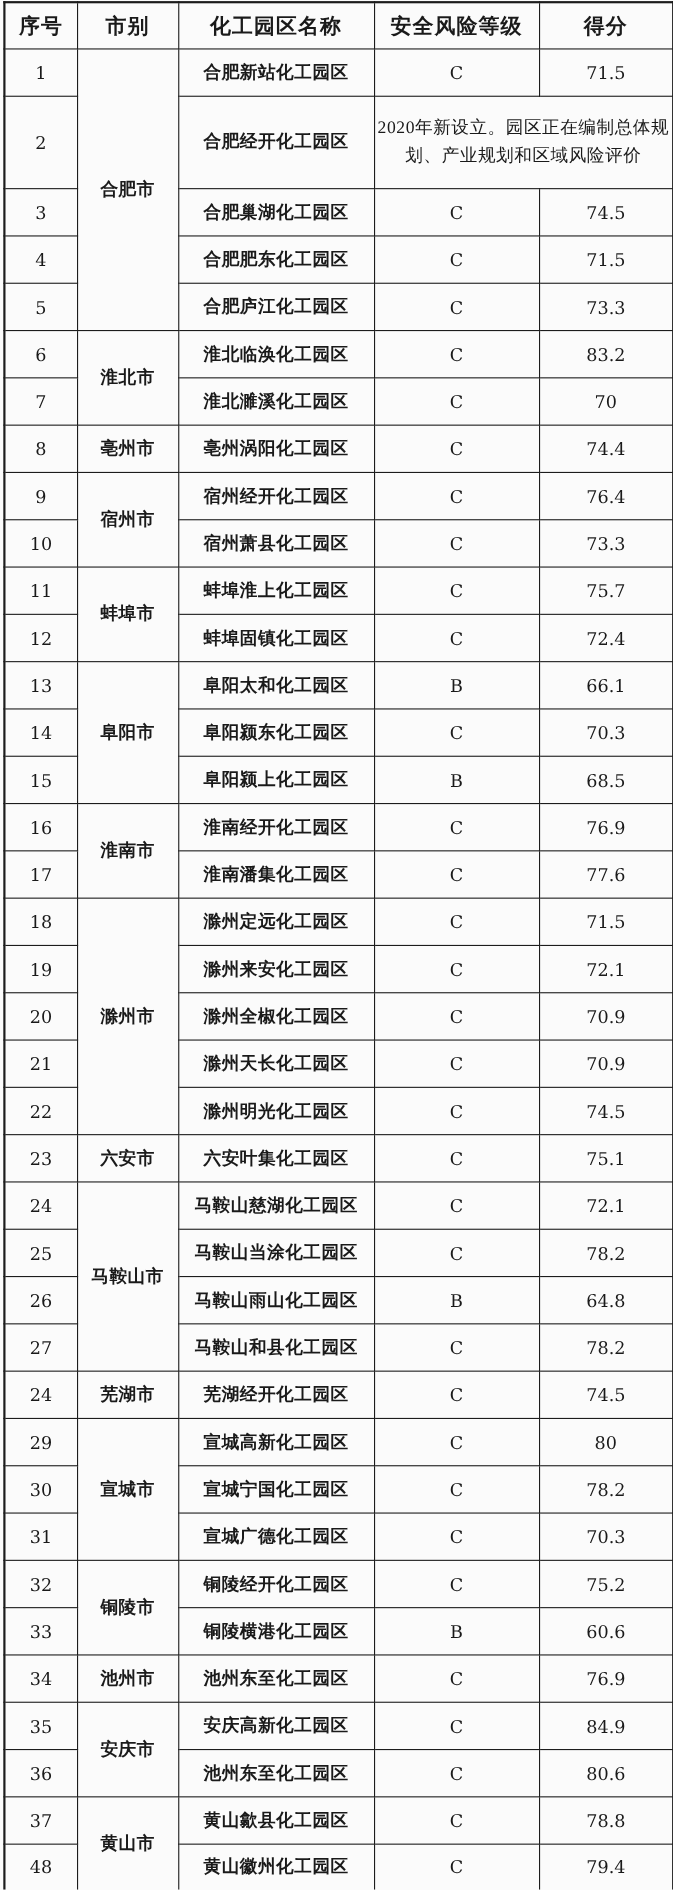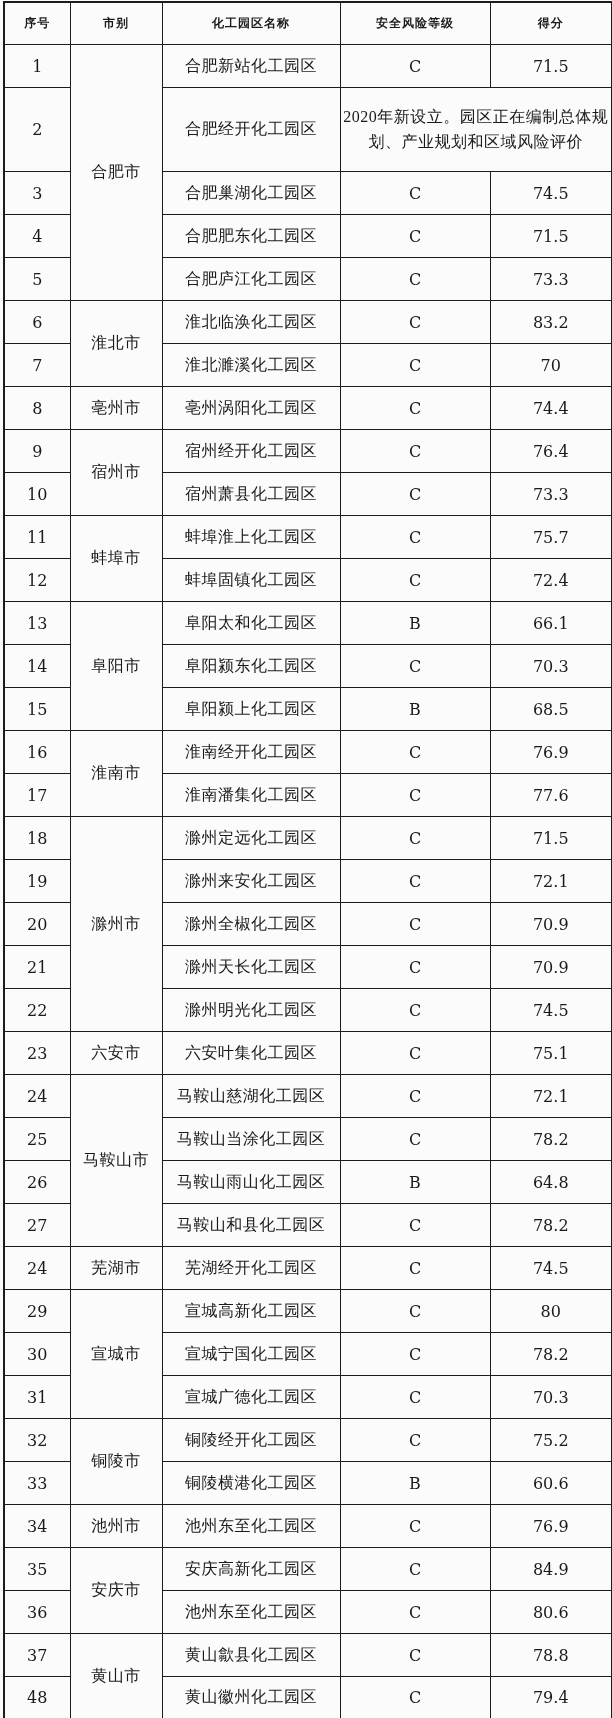--- a/index.html
+++ b/index.html
@@ -32,39 +32,40 @@
     font-size: 16px;
     background: #fbfbfb;
     overflow: hidden;
   }
   table.parks {
     border: 2px solid #1c1c1c;
   }
   table.parks thead th {
     height: 41px;
     font-weight: bold;
-    font-size: 12px;
+    font-size: 19px;
     letter-spacing: 1px;
   }
   table.parks tbody tr {
     height: 43px;
   }
   table.parks tbody tr.tall {
     height: 84px;
   }
   td.note {
     text-align: left;
     font-size: 15.5px;
     line-height: 1.55;
     padding: 3px 5px;
     letter-spacing: 0.5px;
     font-family: Liberation Serif, serif;
   }
   td.park-name, td.city {
     letter-spacing: 0.5px;
+    font-weight: bold;
   }
   td.score, td.risk {
     font-size: 16.5px;
   }
 </style>
 </head>
 <body>
 
 <div class="page">
   <table class="parks">

